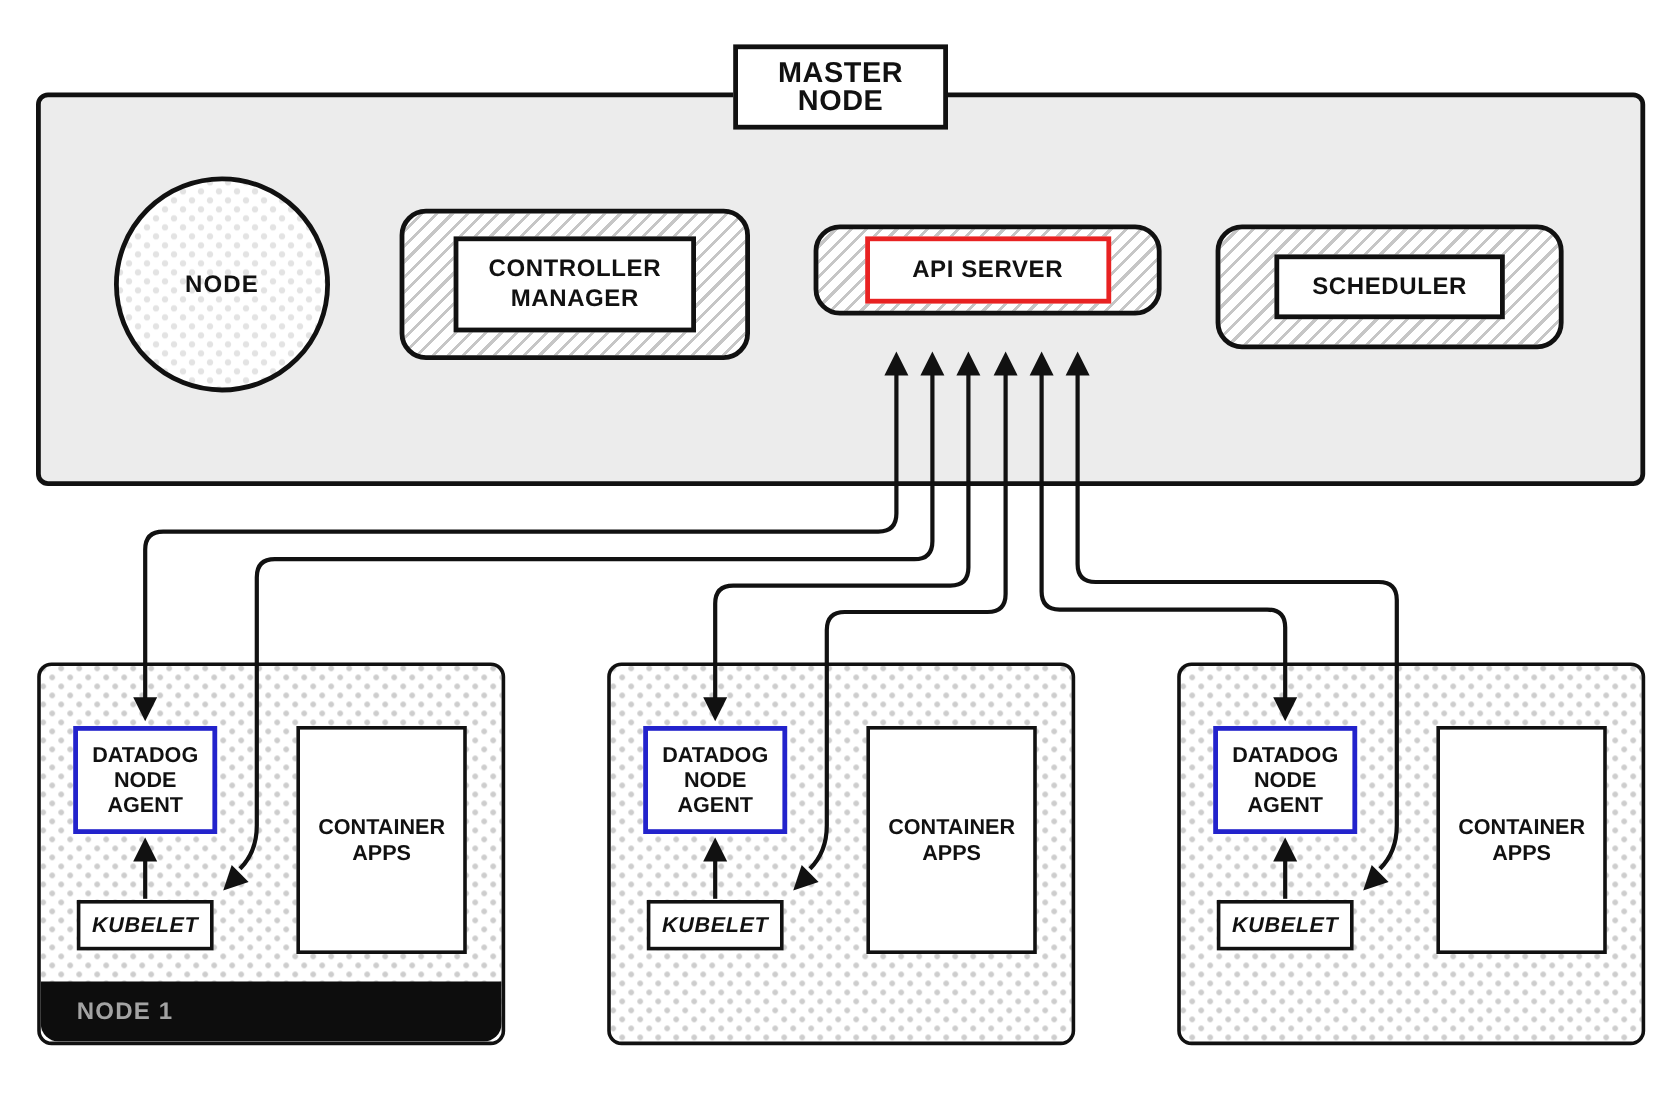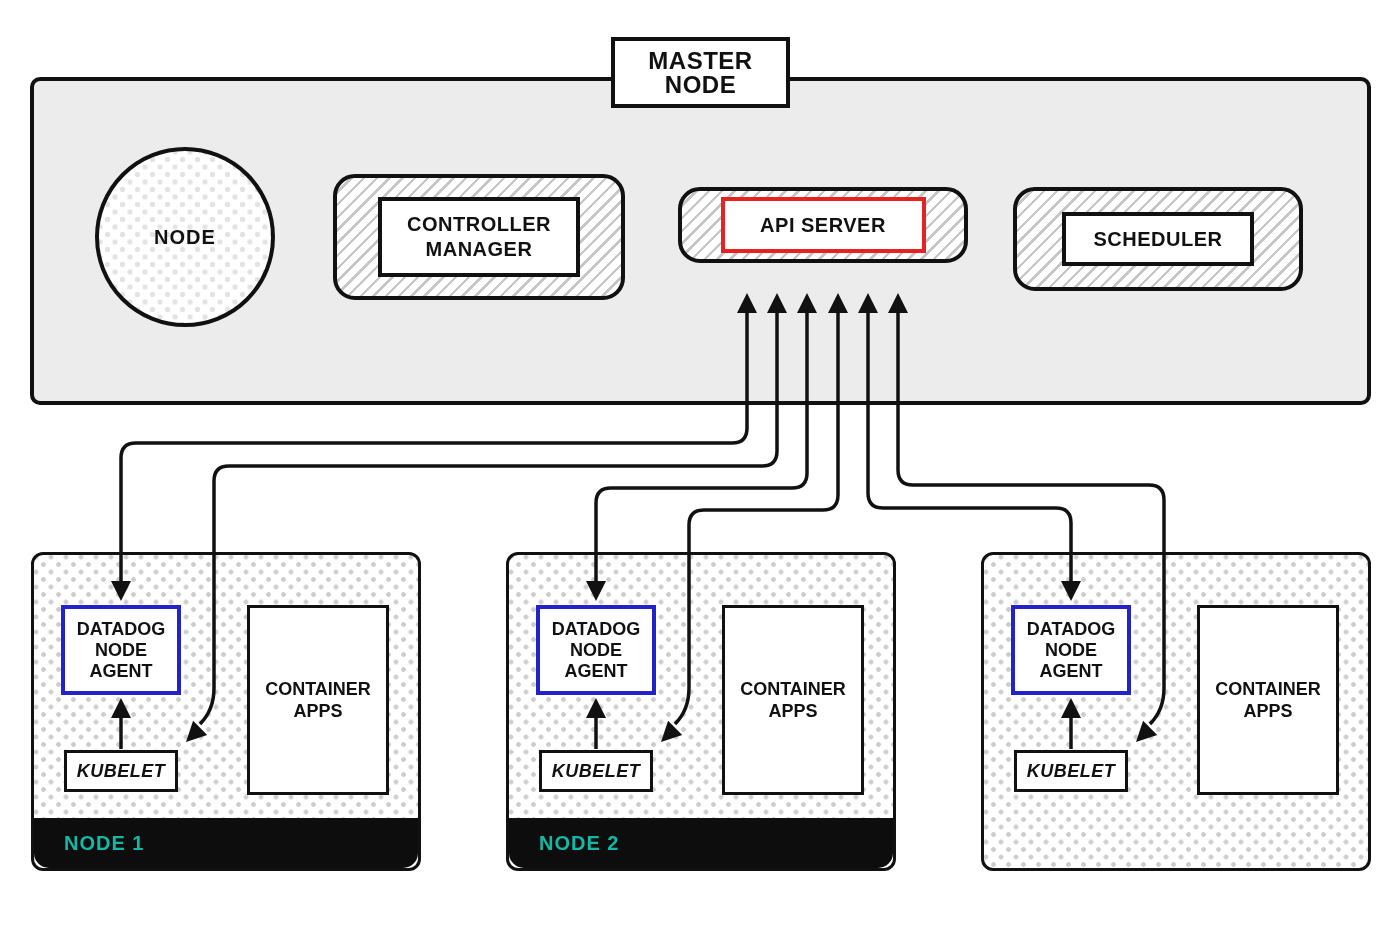--- a/index.html
+++ b/index.html
@@ -70,21 +70,21 @@
     font-size:18px;font-weight:bold;letter-spacing:.5px;font-style:italic;
   }
   .apps{
     position:absolute;left:213px;top:50px;width:142px;height:190px;
     box-sizing:border-box;border:3.5px solid #111;background:#fff;
     display:flex;align-items:center;justify-content:center;text-align:center;
     font-size:18px;font-weight:bold;line-height:22px;white-space:pre-line;
   }
   .nodebar{
     position:absolute;left:0;right:0;bottom:0;height:50px;
-    background:#0d0d0d;color:#14b8a6;border-radius:0 0 15px 15px;
+    background:#0d0d0d;color:#a3a3a3;border-radius:0 0 15px 15px;
     display:flex;align-items:center;padding-left:30px;box-sizing:border-box;
     font-size:20px;font-weight:bold;letter-spacing:1px;
   }
   
   .overlay{position:absolute;left:0;top:0;z-index:6;pointer-events:none;}
   .overlay path{fill:none;stroke:#111;stroke-width:3.5px;}
   .overlay polygon{fill:#111;stroke:none;}
 </style>
 </head>
 <body>
@@ -121,21 +121,20 @@
     <div class="nodebar">NODE 1</div>
   </div>
 
   <div class="node n2">
     <div class="agent">DATADOG
 NODE
 AGENT</div>
     <div class="kubelet">KUBELET</div>
     <div class="apps">CONTAINER
 APPS</div>
-    <div class="nodebar">NODE 2</div>
   </div>
 
   <div class="node nx">
     <div class="agent">DATADOG
 NODE
 AGENT</div>
     <div class="kubelet">KUBELET</div>
     <div class="apps">CONTAINER
 APPS</div>
   </div>

